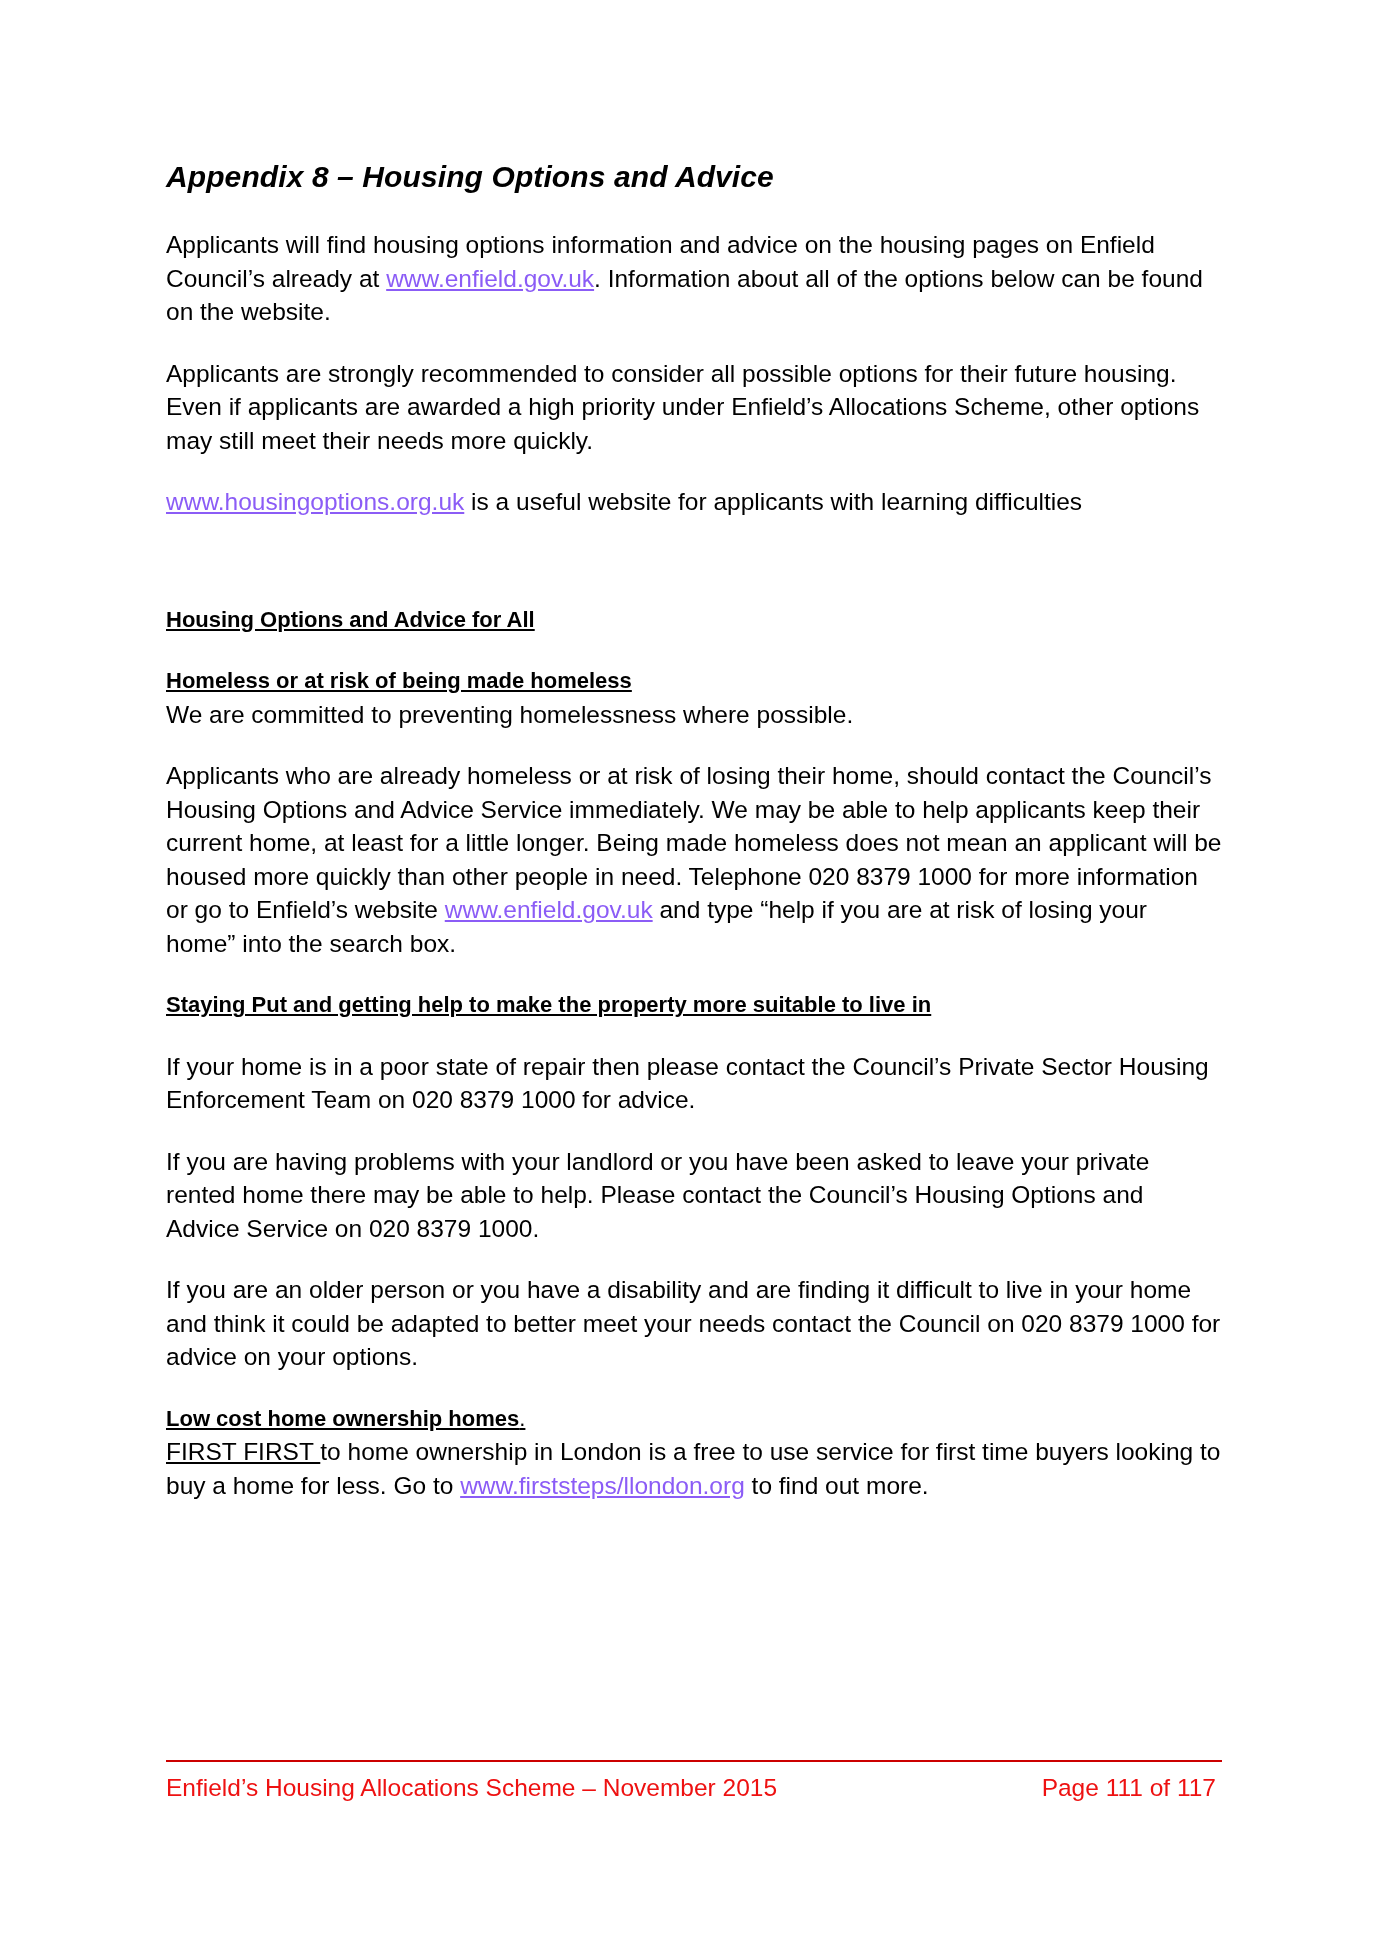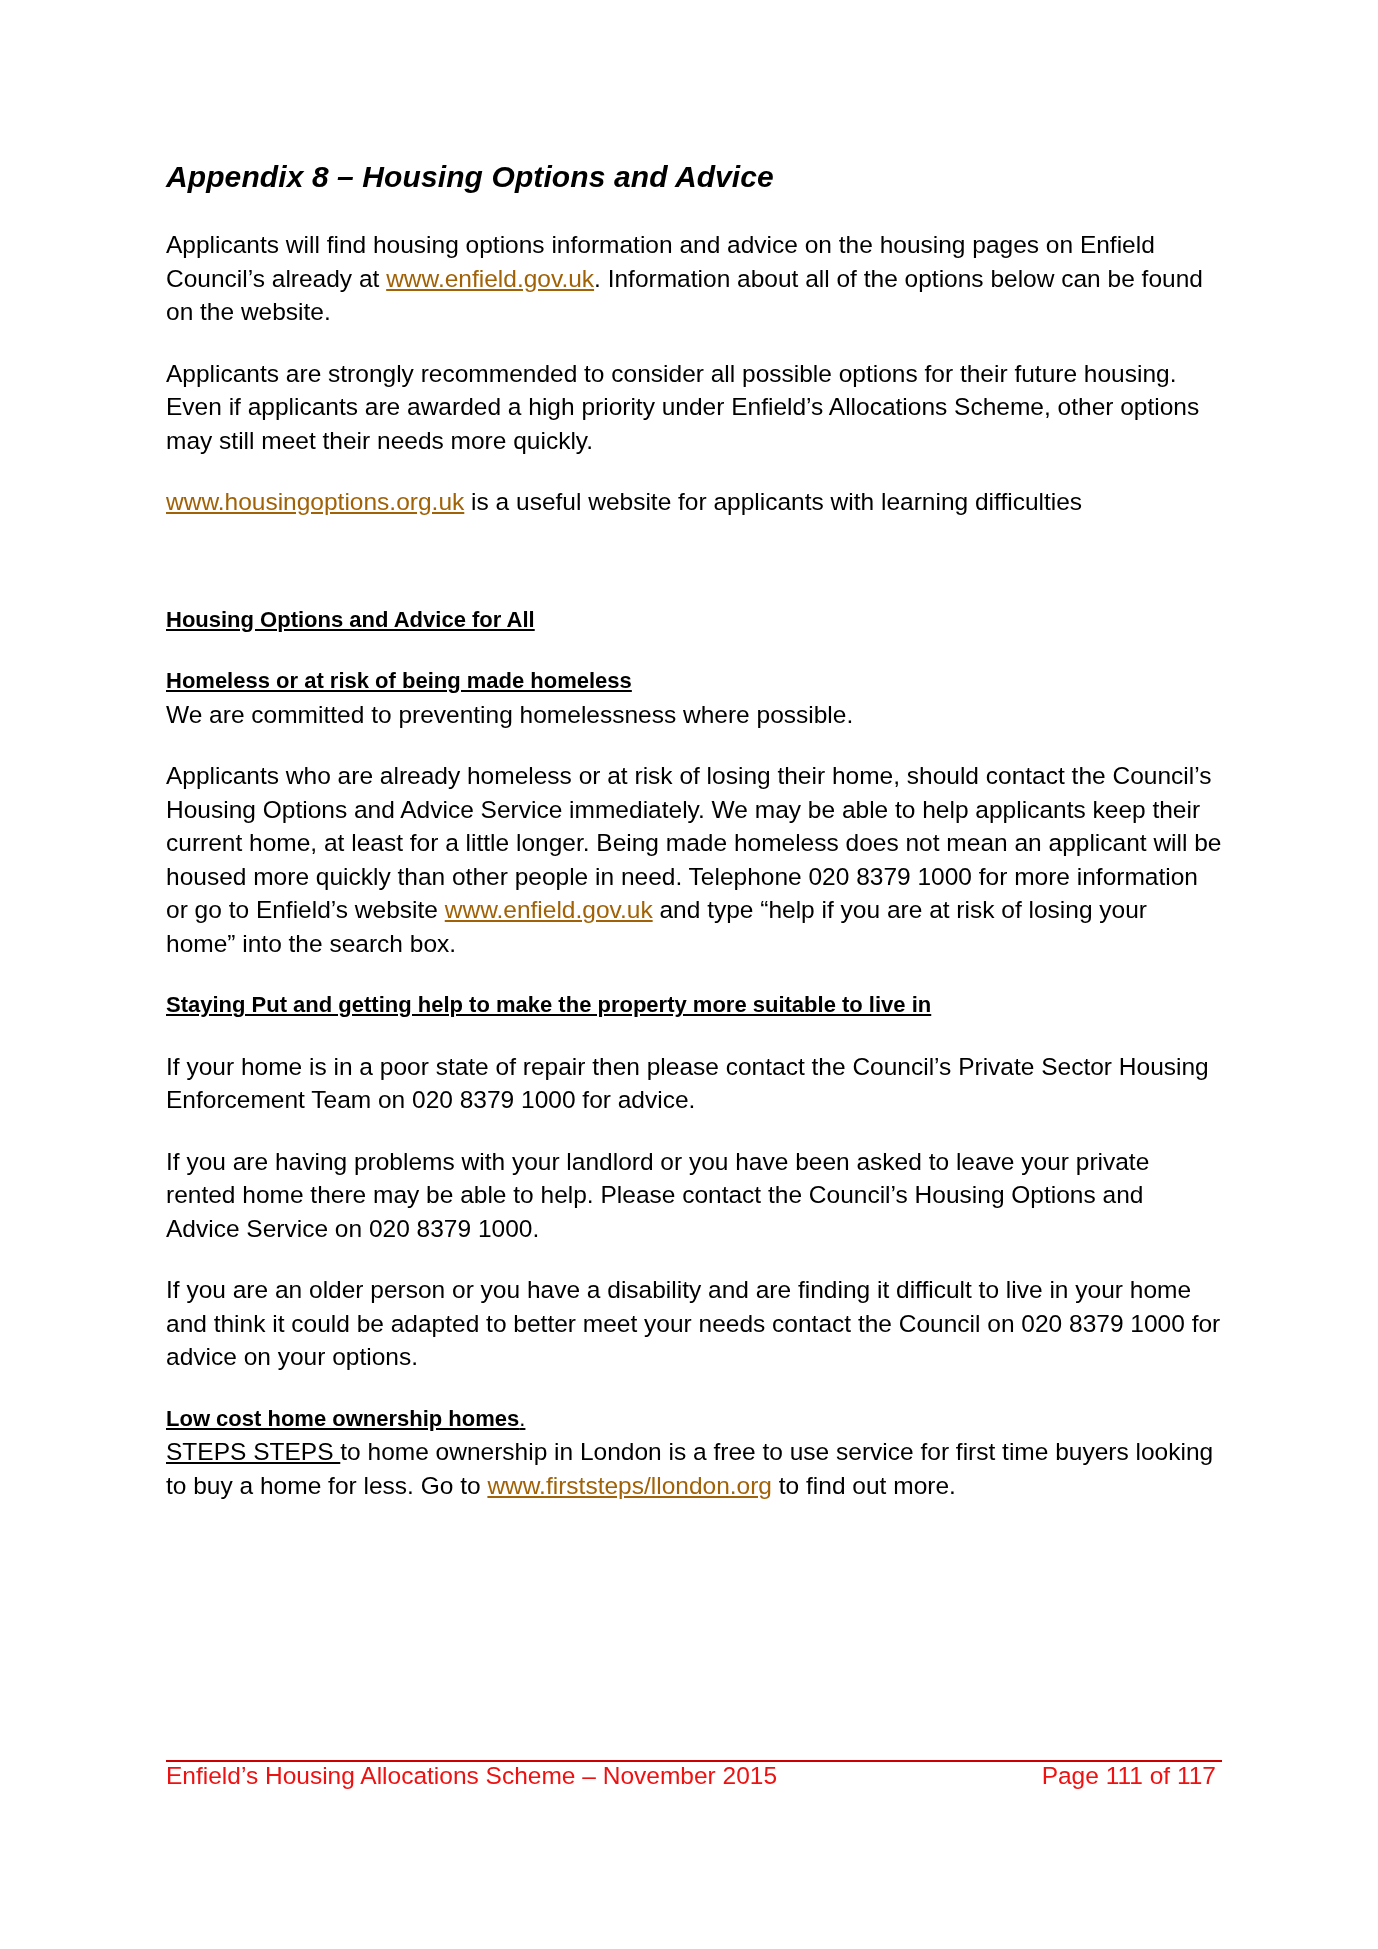--- a/index.html
+++ b/index.html
@@ -44,41 +44,42 @@
     margin: 0 0 28px 0;
     text-decoration: underline;
   }
   .sub-head.tight {
     margin-bottom: 0;
   }
   .gap-lg {
     height: 56px;
   }
   a.link {
-    color: #a16207;
+    color: #8b5cf6;
   }
   .u {
     text-decoration: underline;
   }
   .footer {
     position: absolute;
     left: 166px;
     top: 1760px;
     width: 1056px;
   }
   .footer-rule {
     border-top: 2px solid #cc0000;
     width: 100%;
   }
   .footer-row {
     display: flex;
     justify-content: space-between;
     align-items: baseline;
     color: #ee1111;
     font-size: 24.5px;
+    padding-top: 12px;
   }
   .footer-right {
     padding-right: 6px;
     margin-left: 28px;
   }
 </style>
 </head>
 <body>
 
 <div class="page">
@@ -103,21 +104,21 @@
     <p><span>Applicants who are already homeless or at risk of losing their home, should contact the Council’s Housing Options and Advice Service immediately.  We may be able to help applicants keep their current home, at least for a little longer. Being made homeless does not mean an applicant will be housed more quickly than other people in need.  Telephone 020 8379 1000 for more information or go to Enfield’s website </span><a class="link" href="#">www.enfield.gov.uk</a><span> and type “help if you are at risk of losing your home” into the search box.</span></p>
 
     <div class="sub-head">Staying Put and getting help to make the property more suitable to live in</div>
 
     <p>If your home is in a poor state of repair then please contact the Council’s Private Sector Housing Enforcement Team on 020 8379 1000 for advice.</p>
     <p>If you are having problems with your landlord or you have been asked to leave your private rented home there may be able to help.  Please contact the Council’s Housing Options and Advice Service on 020 8379 1000.</p>
     <p>If you are an older person or you have a disability and are finding it difficult to live in your home and think it could be adapted to better meet your needs contact the Council on 020 8379 1000 for advice on your options.</p>
 
     <div class="sub-head tight"><span>Low cost home ownership homes</span><span style="font-weight:normal">.</span></div>
 
-    <p><span class="u">STEPS STEPS </span><span>to home ownership in London is a free to use service for first time buyers looking to buy a home for less. Go to </span><a class="link" href="#">www.firststeps/llondon.org</a><span> to find out more.</span></p>
+    <p><span class="u">FIRST FIRST </span><span>to home ownership in London is a free to use service for first time buyers looking to buy a home for less. Go to </span><a class="link" href="#">www.firststeps/llondon.org</a><span> to find out more.</span></p>
 
   </div>
 
   <div class="footer">
     <div class="footer-rule"></div>
     <div class="footer-row">
       <div>Enfield’s Housing Allocations Scheme – November 2015</div>
       <div class="footer-right">Page 111 of 117</div>
     </div>
   </div>

